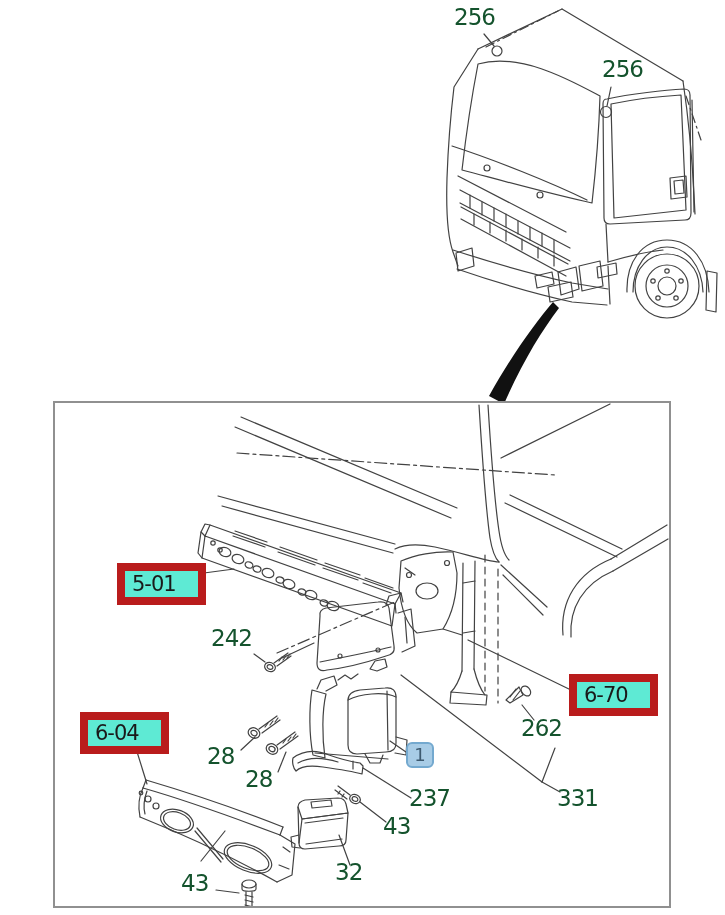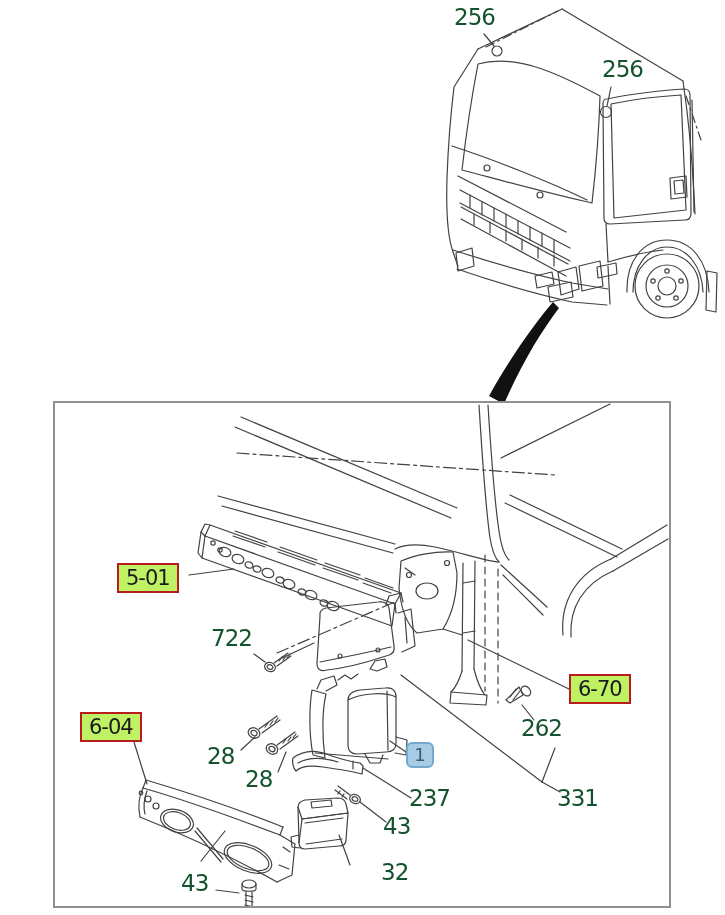--- a/index.html
+++ b/index.html
@@ -3,22 +3,22 @@
 <meta charset="utf-8">
 <style>
   html,body{margin:0;padding:0;background:#fff;}
   .page{position:relative;width:725px;height:915px;background:#ffffff;
         font-family:"DejaVu Sans",sans-serif;overflow:hidden;}
   svg{position:absolute;}
   svg *{vector-effect:non-scaling-stroke;}
   .lineart{stroke:#424242;stroke-width:1.2;fill:none;stroke-linecap:round;stroke-linejoin:round;}
   .num{position:absolute;font-size:23px;color:#14532d;letter-spacing:-1px;line-height:1;
        white-space:nowrap;cursor:pointer;}
-  .ref{position:absolute;font-size:21px;color:#1a1a1a;border:2px solid #b91c1c;background:#bef264;
-       padding:3px 7px 2px 7px;line-height:1;letter-spacing:-1px;cursor:pointer;}
+  .ref{position:absolute;font-size:21px;color:#1a1a1a;border:8px solid #b91c1c;background:#5eead4;
+       padding:3px 22px 2px 7px;line-height:1;letter-spacing:-1px;cursor:pointer;}
   .badge{position:absolute;width:24px;height:22px;background:#a8cce6;border:2px solid #74a9cf;
          border-radius:6px;color:#3d5a70;font-size:18px;text-align:center;line-height:22px;
          cursor:pointer;}
   .panel{position:absolute;left:53px;top:401px;width:618px;height:507px;
          border:2px solid #909090;box-sizing:border-box;background:#fff;}
 </style>
 </head>
 <body>
 
 <div class="page">
@@ -313,27 +313,27 @@
         <path d="M191 505 C193 508 195 508 197 505"></path>
         <path d="M161 487 L184 490"></path>
       </g>
 
       <g class="lineart">
         <path d="M134 172 L179 166"></path>
       </g>
     </svg>
 
     <div class="ref" style="left:62px;top:160px;">5-01</div>
-    <div class="num" style="left:156px;top:224px;">722</div>
+    <div class="num" style="left:156px;top:224px;">242</div>
     <div class="ref" style="left:25px;top:309px;">6-04</div>
     <div class="num" style="left:152px;top:342px;">28</div>
     <div class="num" style="left:190px;top:365px;">28</div>
     <div class="badge" style="left:351px;top:339px;">1</div>
     <div class="num" style="left:354px;top:384px;">237</div>
     <div class="num" style="left:328px;top:412px;">43</div>
-    <div class="num" style="left:280px;top:458px;margin-left:46px;">32</div>
+    <div class="num" style="left:280px;top:458px;">32</div>
     <div class="num" style="left:126px;top:469px;">43</div>
     <div class="ref" style="left:514px;top:271px;">6-70</div>
     <div class="num" style="left:466px;top:314px;">262</div>
     <div class="num" style="left:502px;top:384px;">331</div>
   </div>
 
 </div>
 
 </body></html>

